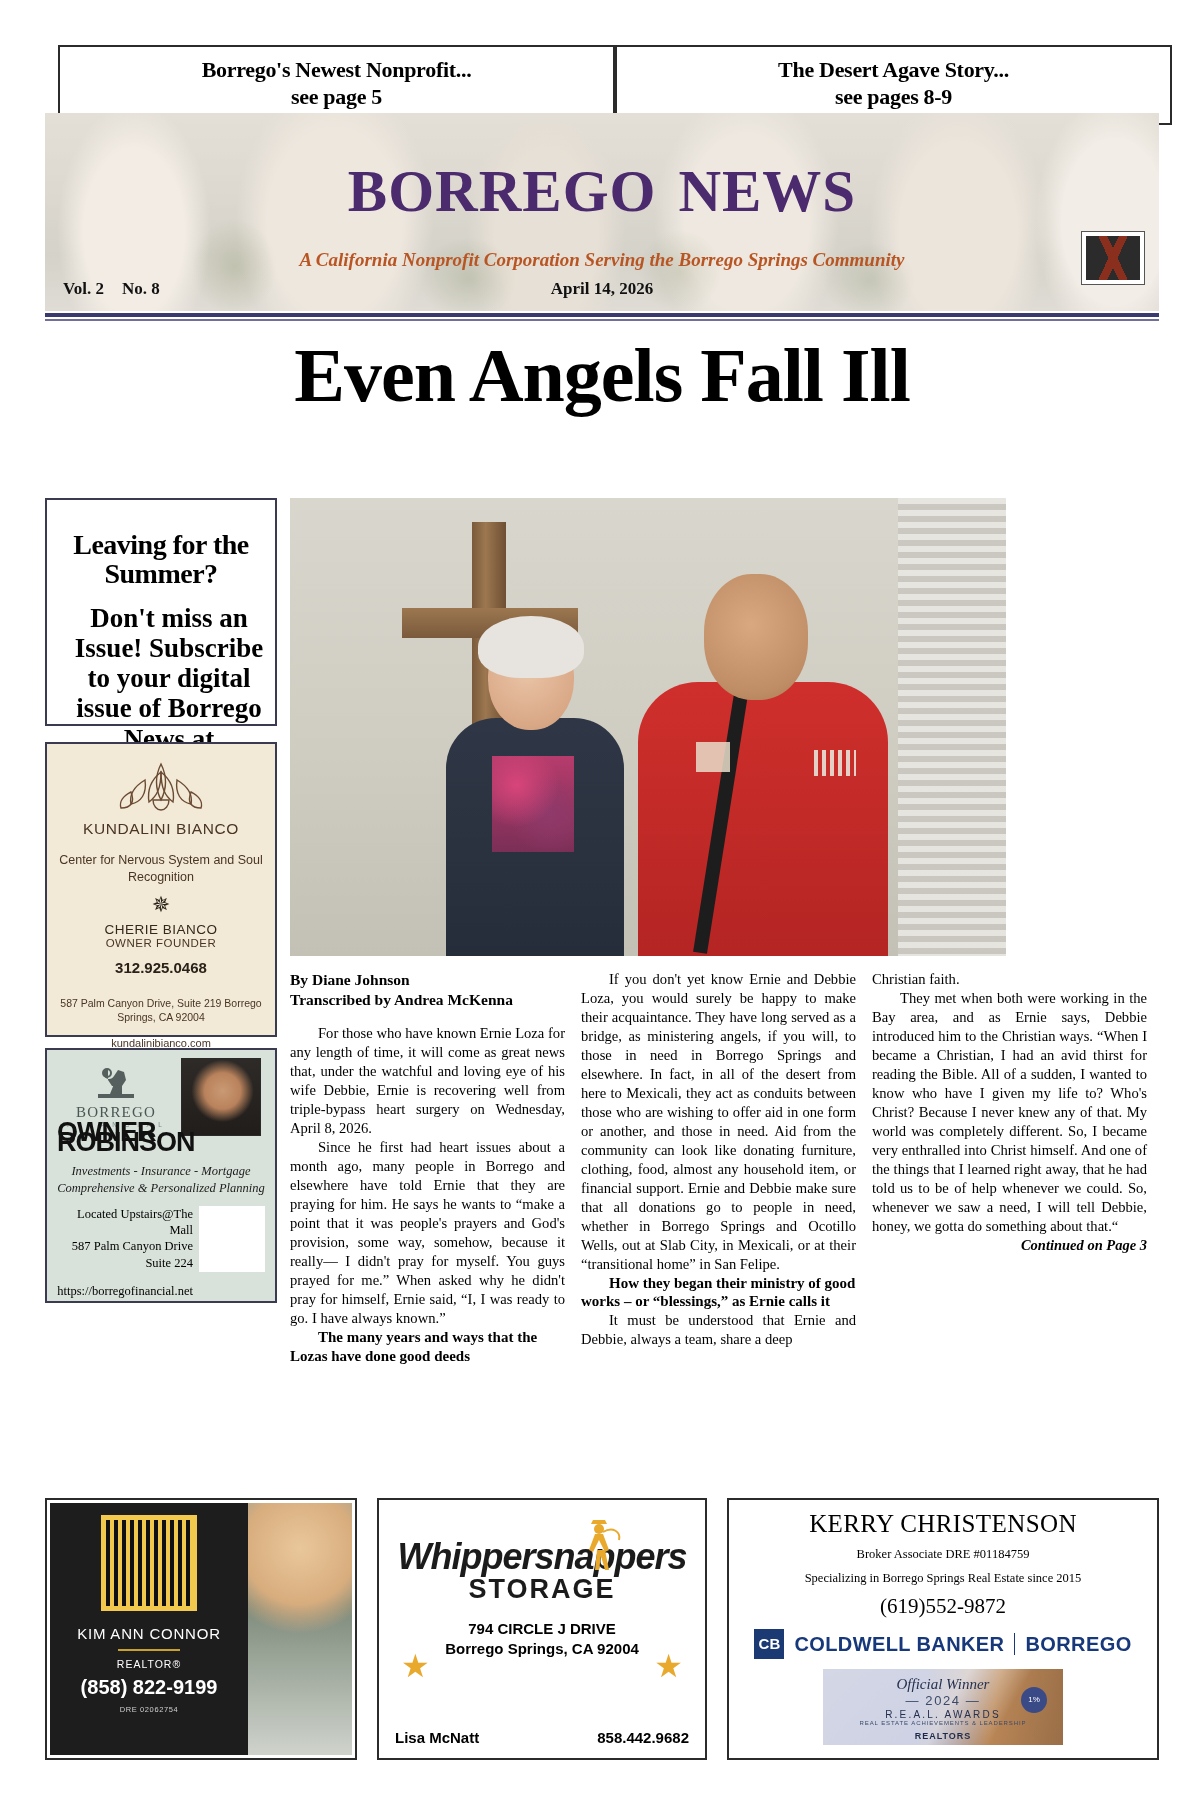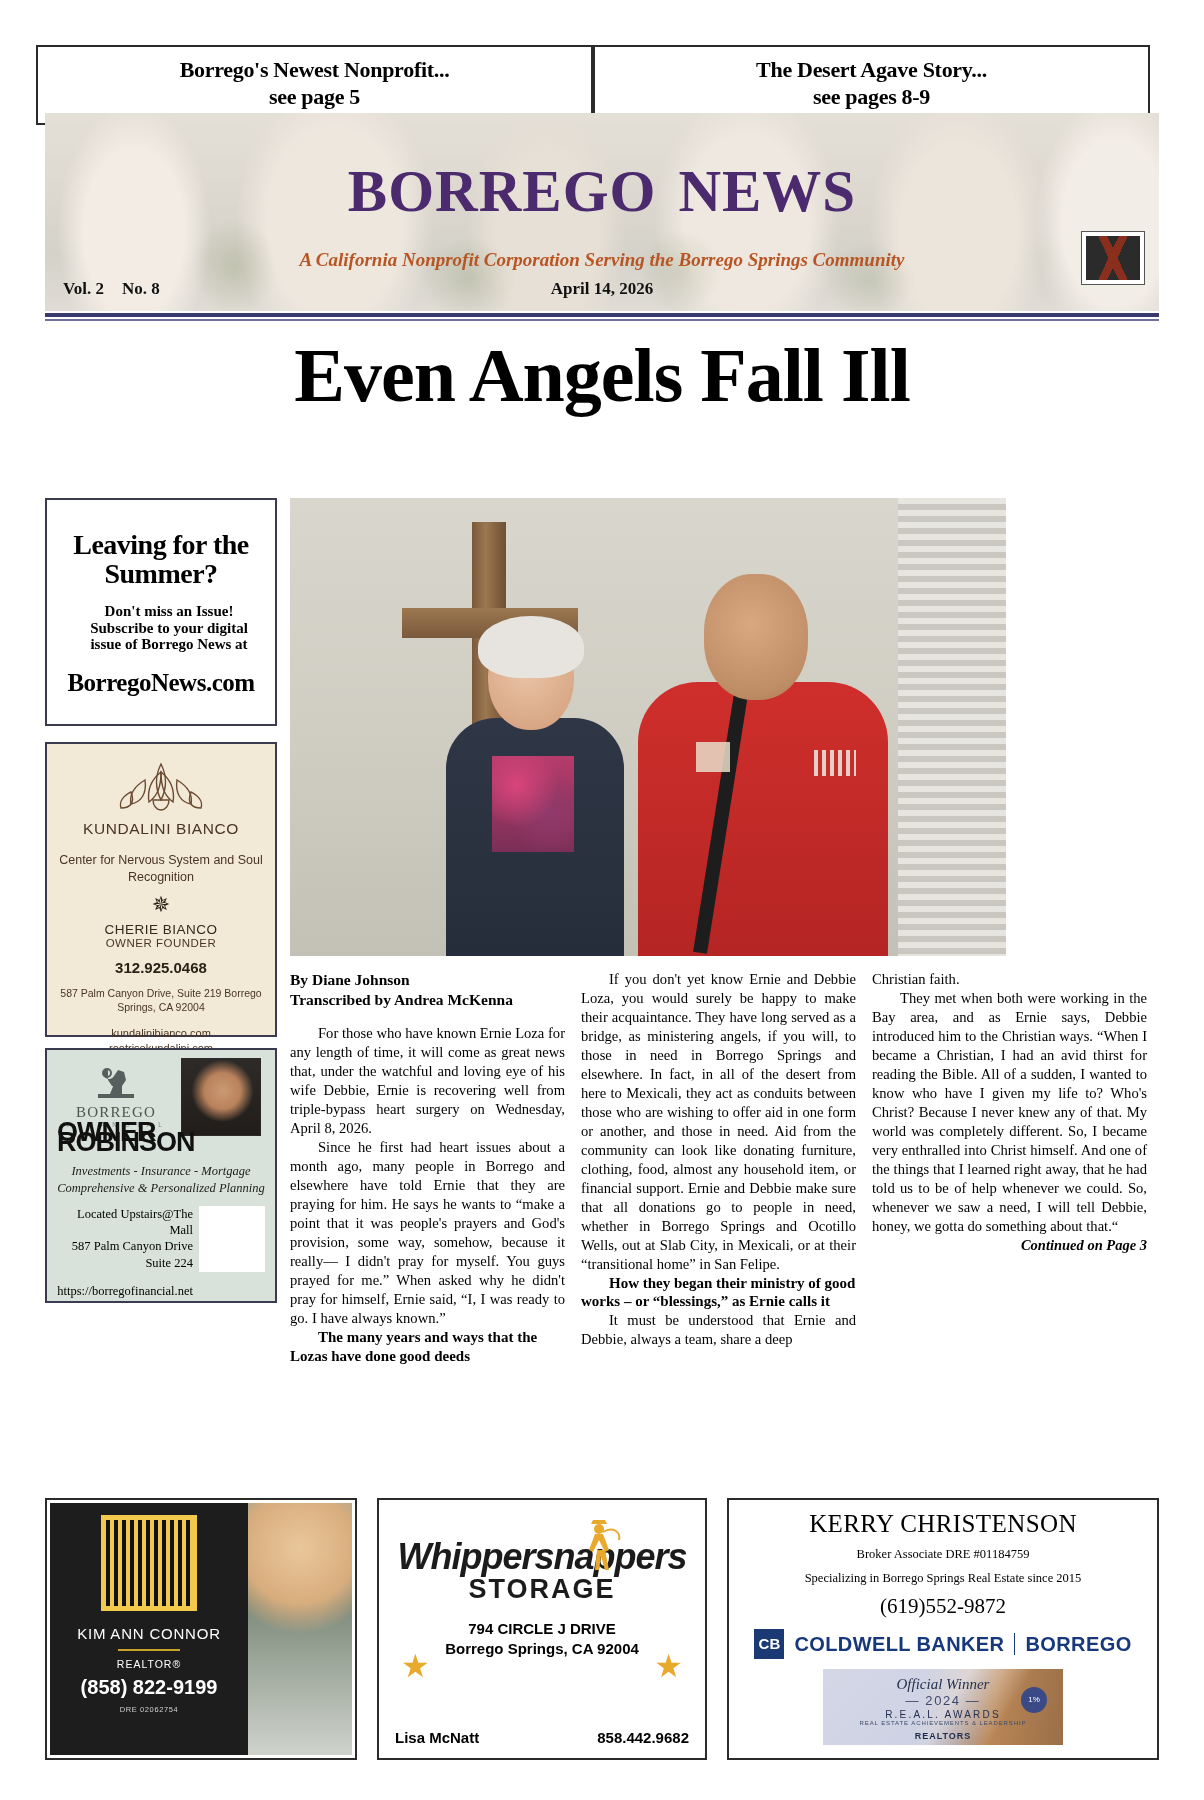--- a/index.html
+++ b/index.html
@@ -18,21 +18,21 @@
   .page {
     position: relative;
     width: 1204px;
     height: 1800px;
     background: #fff;
   }
 
   
   .teasers {
     position: absolute;
-    left: 36px;
+    left: 58px;
     top: 45px;
     width: 1114px;
     display: flex;
   }
   .teaser {
     flex: 1;
     border: 2px solid #2b2b2b;
     text-align: center;
     padding: 10px 6px 12px 6px;
     font-family: "Liberation Serif", serif;
@@ -189,21 +189,21 @@
   }
   .ad-subscribe h3 {
     margin: 14px 0 0 0;
     font-size: 28px;
     font-weight: bold;
     line-height: 1.05;
     letter-spacing: -0.5px;
   }
   .ad-subscribe p {
     margin: 14px 0 0 16px;
-    font-size: 15px;
+    font-size: 27px;
     font-weight: bold;
     line-height: 1.12;
   }
   .ad-subscribe .url {
     margin-top: 16px;
     font-size: 25px;
     font-weight: bold;
     letter-spacing: -0.5px;
   }
 
@@ -262,21 +262,21 @@
     font-family: "Liberation Sans", sans-serif;
     font-size: 15px;
     font-weight: bold;
     margin-top: 10px;
     color: #2a2118;
   }
   .kb-addr {
     font-family: "Liberation Sans", sans-serif;
     font-size: 10.5px;
     line-height: 1.35;
-    margin-top: 10px;
+    margin-top: 20px;
     color: #4a3524;
   }
   .kb-web {
     font-family: "Liberation Sans", sans-serif;
     font-size: 11px;
     line-height: 1.35;
     margin-top: 12px;
     color: #4a3524;
   }
 

